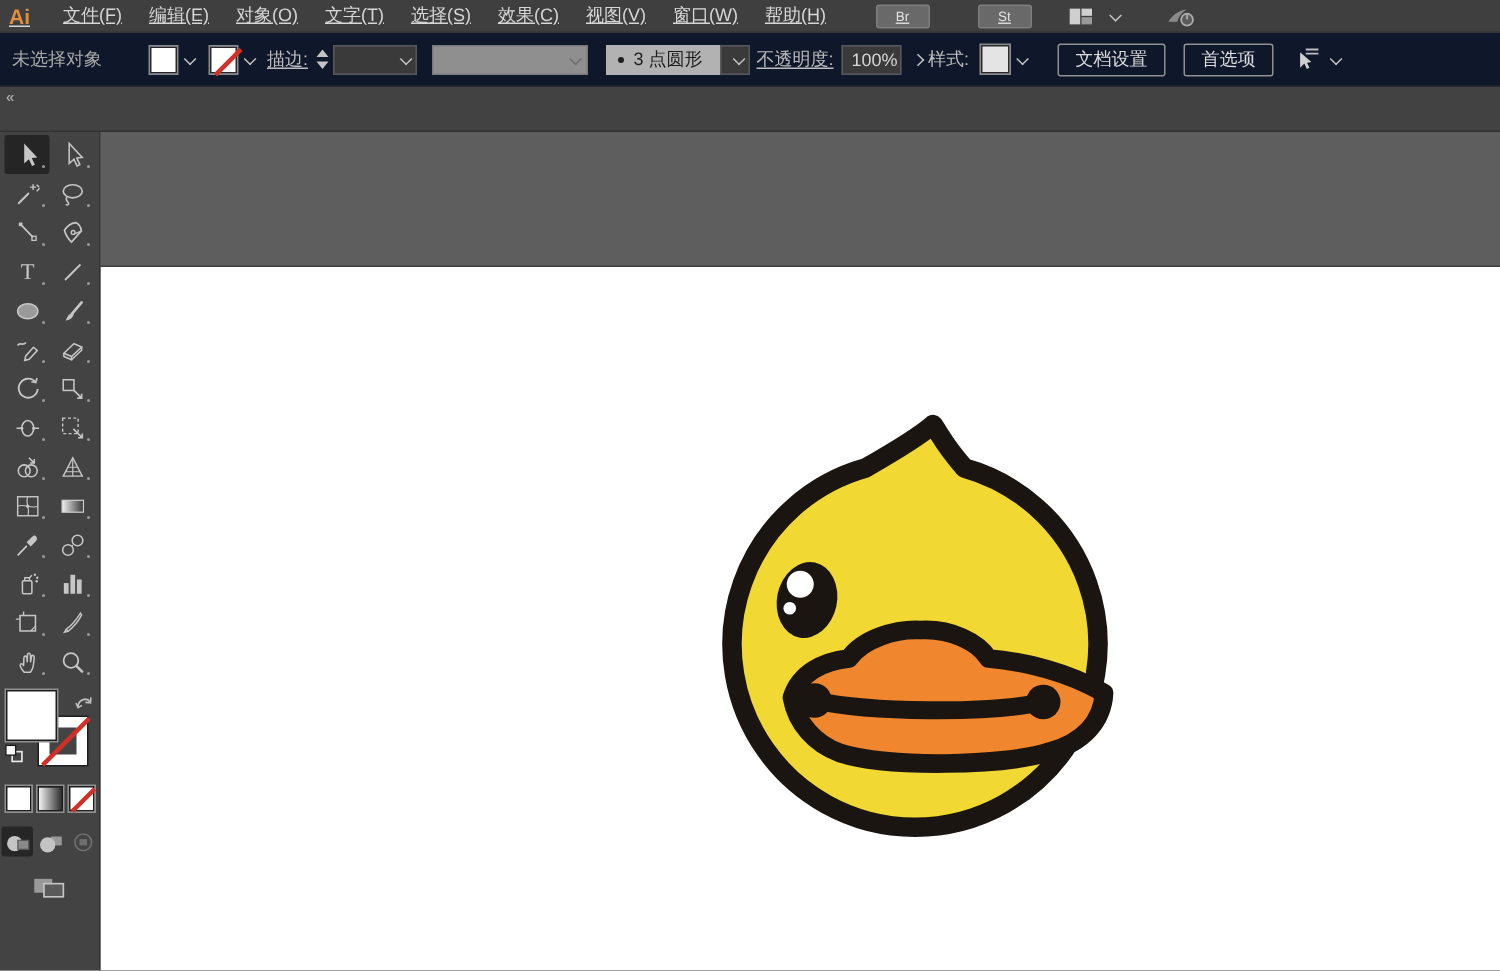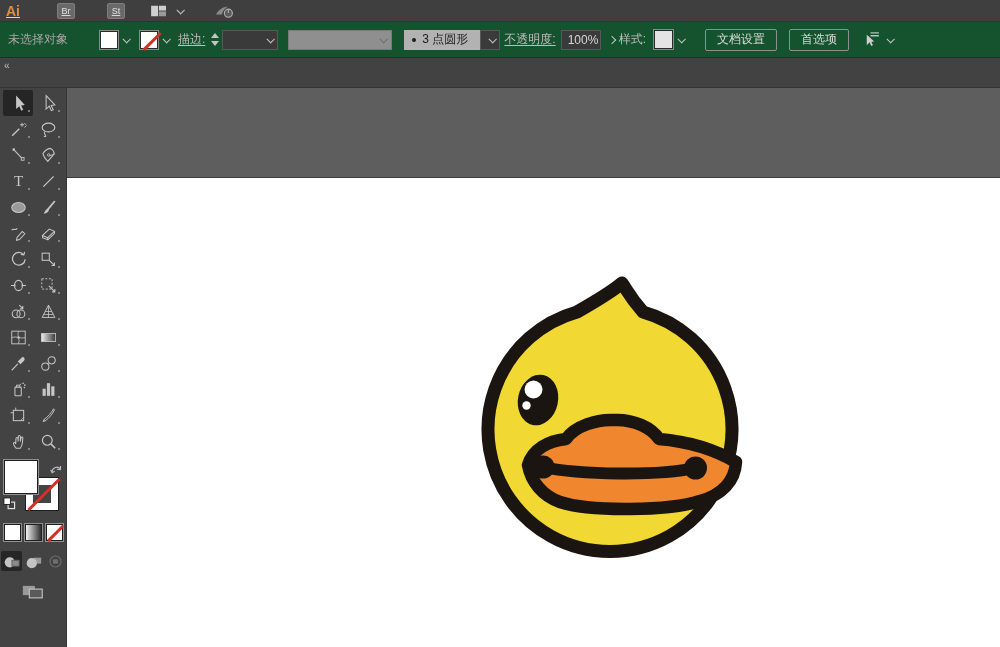--- a/index.html
+++ b/index.html
@@ -5,26 +5,26 @@
   *{margin:0;padding:0;box-sizing:border-box;}
   html,body{width:1000px;height:647px;overflow:hidden;}
   body{font-family:"Liberation Sans",sans-serif;background:#434343;-webkit-font-smoothing:antialiased;}
   .app{width:1000px;height:647px;display:flex;flex-direction:column;}
 
   
   .menubar{height:22px;background:#3F3F3F;border-bottom:1px solid #333;display:flex;align-items:center;font-size:12px;color:#D6D6D6;flex:0 0 22px;text-decoration:underline;}
   .ai-logo{color:#DE8E3E;font-weight:bold;font-size:14px;margin:0 13px 0 6px;letter-spacing:0;}
   .menu-item{padding:0 9px;cursor:default;white-space:nowrap;}
   .mb-right{display:flex;align-items:center;margin-left:24px;gap:9px;}
-  .sq-btn{width:18px;height:16px;background:#696969;border:1px solid #7E7E7E;color:#E2E2E2;font-size:9px;display:flex;align-items:center;justify-content:center;border-radius:2px;}
+  .sq-btn{width:36px;height:16px;background:#696969;border:1px solid #7E7E7E;color:#E2E2E2;font-size:9px;display:flex;align-items:center;justify-content:center;border-radius:2px;}
   .chev{width:6px;height:6px;border-right:1.6px solid #C4C4C4;border-bottom:1.6px solid #C4C4C4;transform:rotate(45deg) translateY(-1px);display:inline-block;}
   .icon-18{width:19px;height:17px;display:inline-flex;align-items:center;justify-content:center;}
 
   
-  .controlbar{height:36px;background:#14532d;border-bottom:1px solid #2B2B2B;display:flex;align-items:center;font-size:12px;color:#C8C8C8;flex:0 0 36px;}
+  .controlbar{height:36px;background:#0f172a;border-bottom:1px solid #2B2B2B;display:flex;align-items:center;font-size:12px;color:#C8C8C8;flex:0 0 36px;}
   .cb-status{margin-left:8px;width:86px;color:#A8A8A8;}
   .swatch-combo{display:flex;align-items:center;margin-left:6px;}
   .swatch{width:18px;height:18px;background:#FFF;border:1px solid #2A2A2A;outline:1px solid #8A8A8A;position:relative;}
   .swatch.none:before{content:'';position:absolute;left:-1px;top:8px;width:24px;height:2.5px;background:#D03026;transform:rotate(-45deg);}
   .chev-btn{width:16px;height:18px;display:flex;align-items:center;justify-content:center;}
   .cb-link{text-decoration:underline;text-underline-offset:2px;margin-left:4px;color:#BDBDBD;}
   .spin{display:flex;flex-direction:column;gap:3px;margin-left:6px;}
   .tri-up{width:0;height:0;border-left:4px solid transparent;border-right:4px solid transparent;border-bottom:5px solid #C4C4C4;}
   .tri-down{width:0;height:0;border-left:4px solid transparent;border-right:4px solid transparent;border-top:5px solid #C4C4C4;}
   .dd-dark{height:20px;background:#3A3A3A;border:1px solid #585858;display:flex;align-items:center;justify-content:flex-end;padding:0 4px;}
@@ -78,20 +78,31 @@
   .artboard{position:absolute;left:0;right:0;top:90px;bottom:0;background:#FFFFFF;box-shadow:0 -1px 0 rgba(0,0,0,0.35);}
   .duck-svg{position:absolute;left:0;top:0;}
 </style>
 </head>
 <body>
 
 <div class="app">
 
   <div class="menubar">
     <span class="ai-logo">Ai</span>
+    <nav id="menu-items" style="display:flex;">
+        <span class="menu-item">文件(F)</span>
+        <span class="menu-item">编辑(E)</span>
+        <span class="menu-item">对象(O)</span>
+        <span class="menu-item">文字(T)</span>
+        <span class="menu-item">选择(S)</span>
+        <span class="menu-item">效果(C)</span>
+        <span class="menu-item">视图(V)</span>
+        <span class="menu-item">窗口(W)</span>
+        <span class="menu-item">帮助(H)</span>
+      </nav>
     <div class="mb-right">
       <span class="sq-btn">Br</span>
       <span style="width:14px"></span>
       <span class="sq-btn">St</span>
       <span style="width:6px"></span>
       <span class="icon-18">
         <svg viewBox="0 0 20 16" width="18" height="14">
             <rect x="1" y="2" width="8" height="12" fill="#CFCFCF"></rect>
             <rect x="10" y="2" width="8" height="5.5" fill="#CFCFCF"></rect>
             <rect x="10" y="8.5" width="8" height="5.5" fill="#9A9A9A"></rect>

